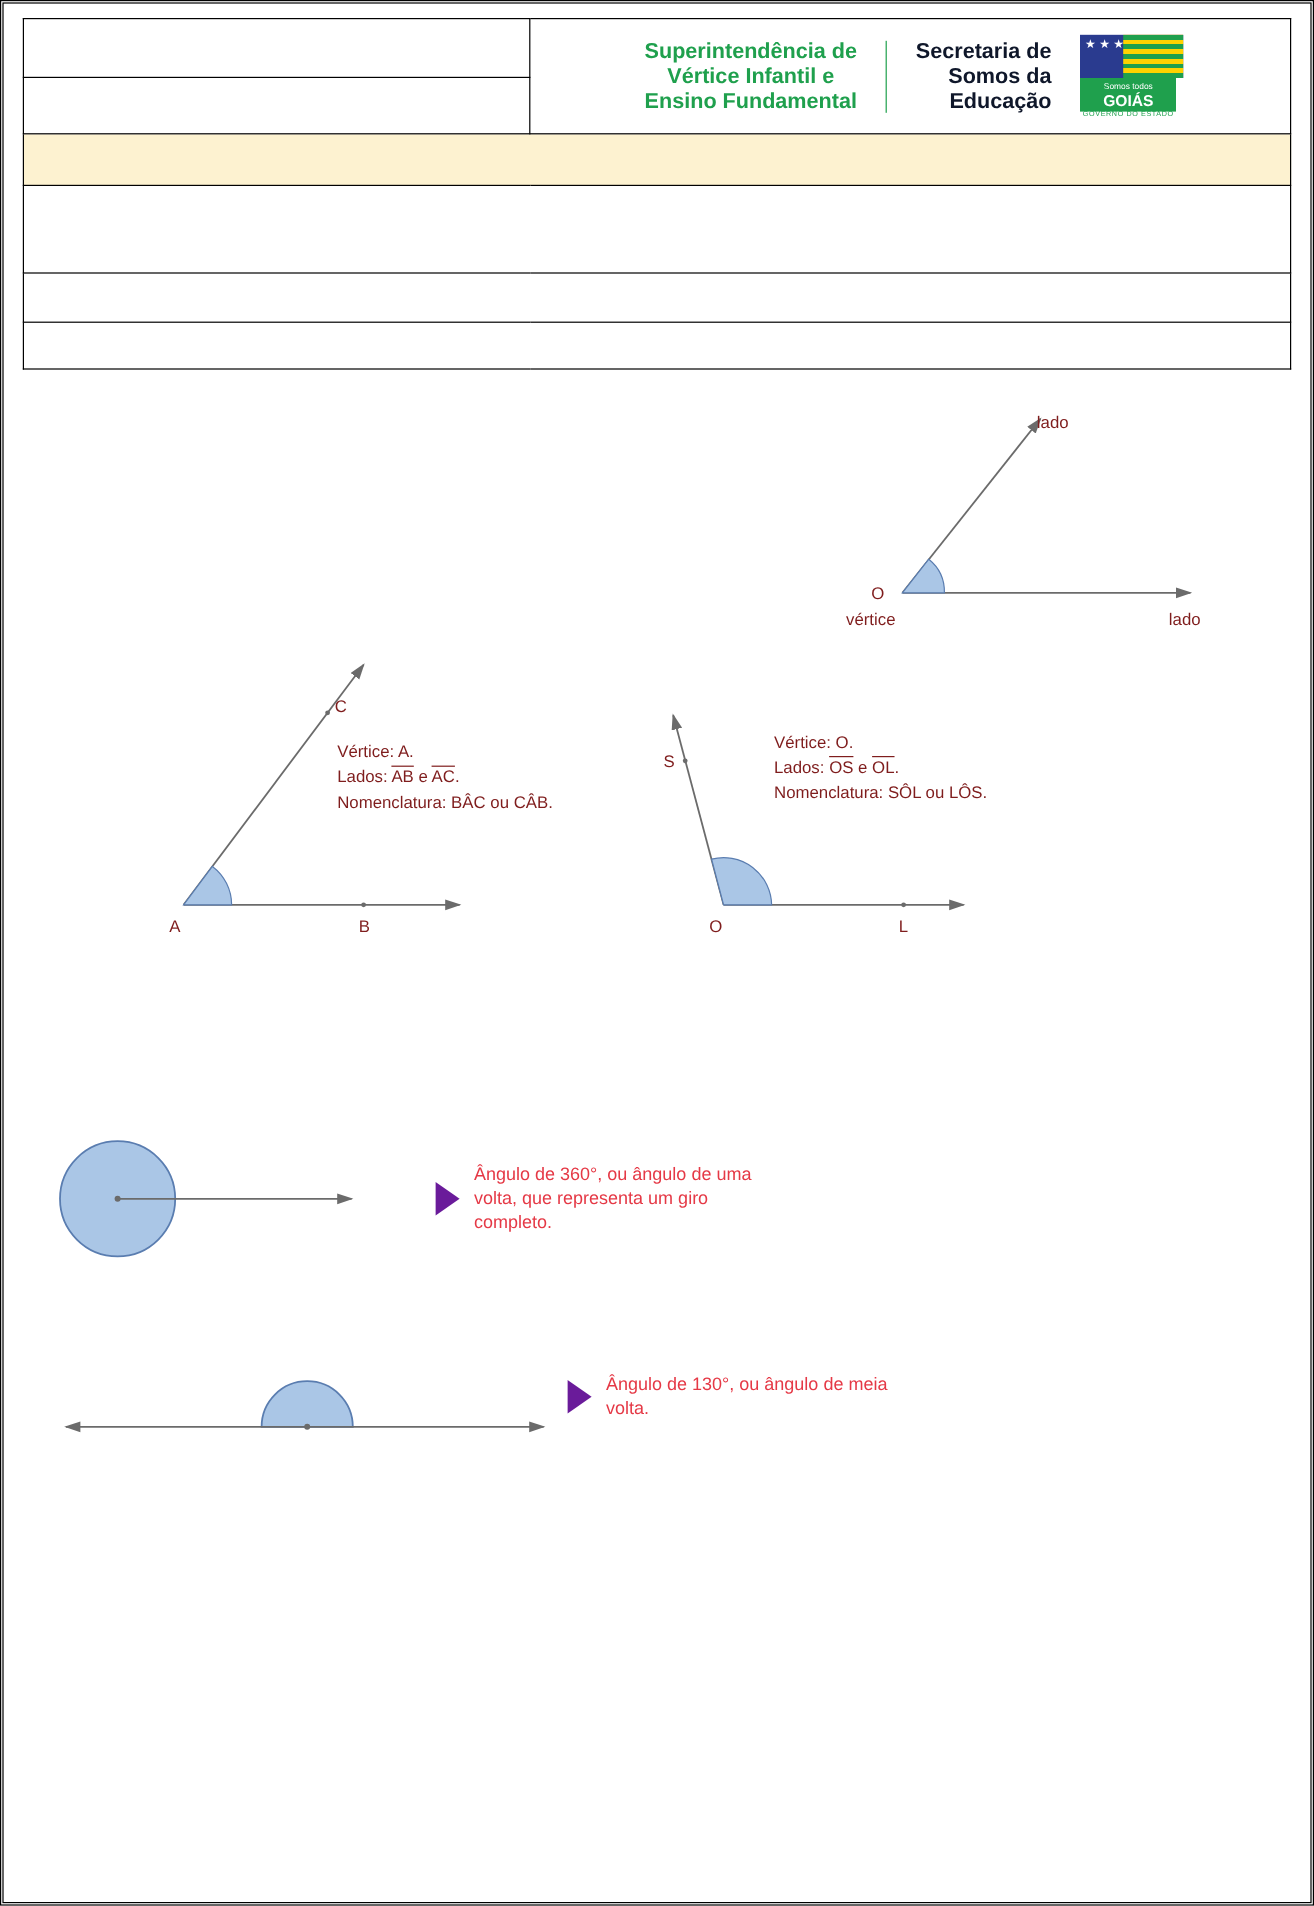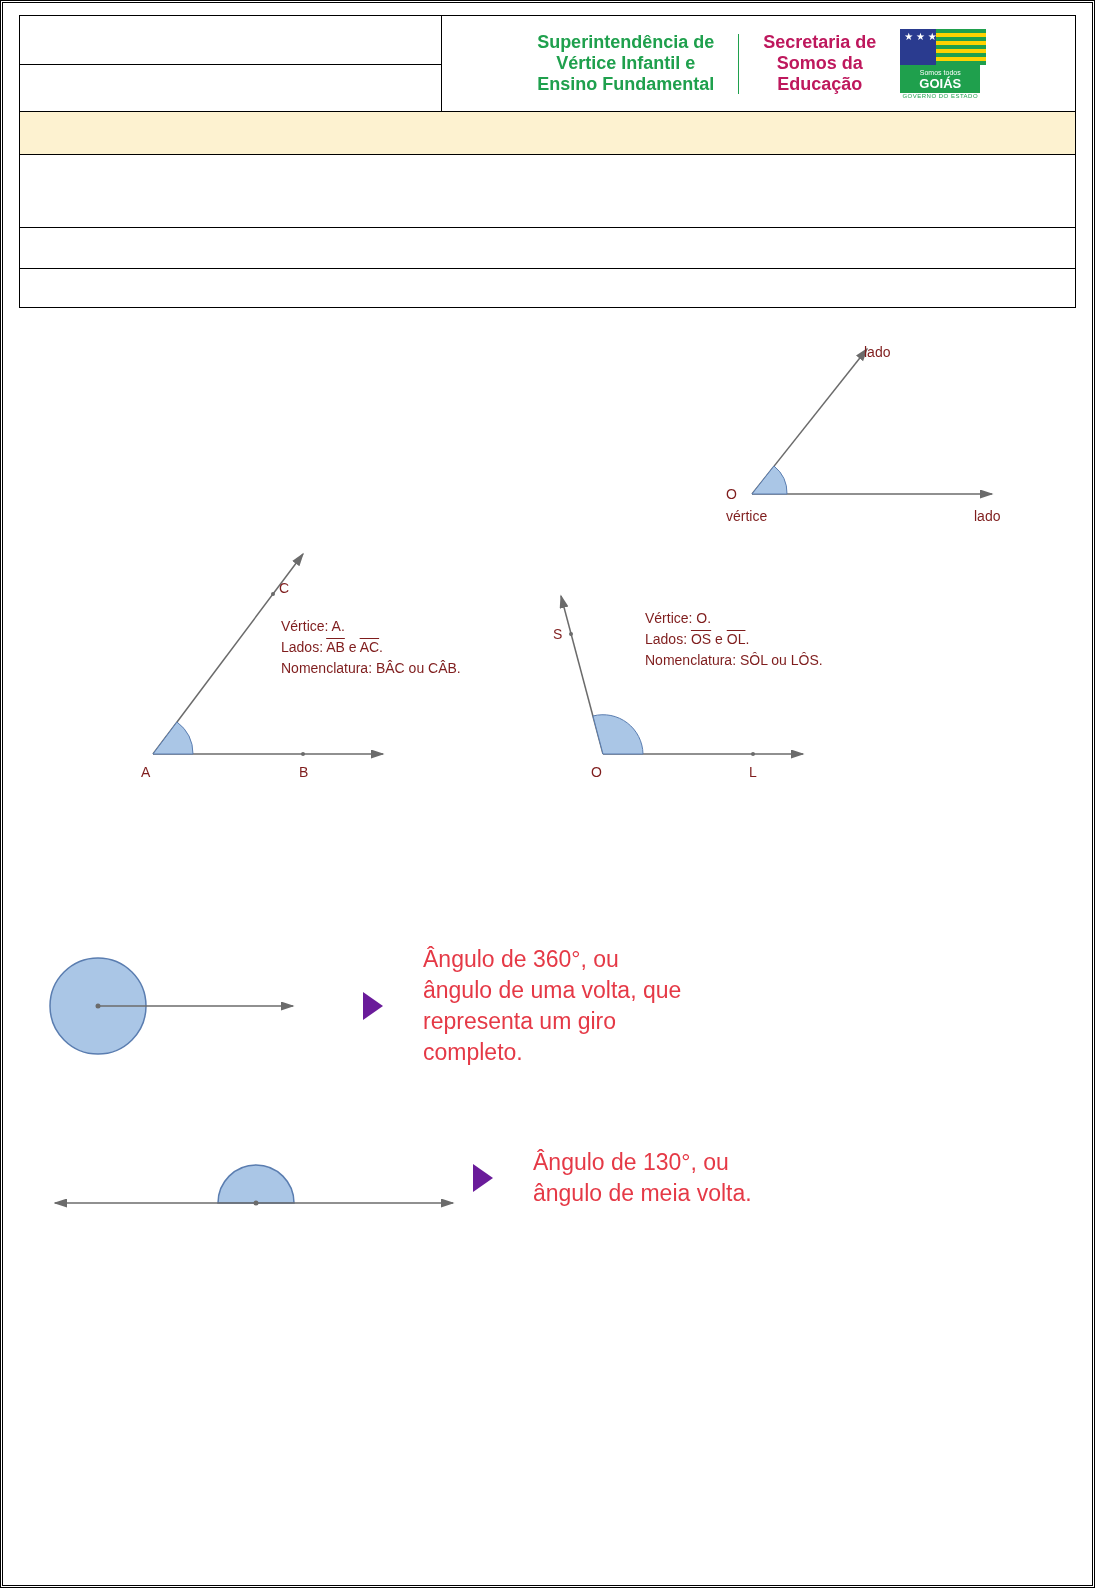--- a/index.html
+++ b/index.html
@@ -44,23 +44,24 @@
     font-size: 18px;
     text-align: center;
     line-height: 1.15;
   }
   .divider {
     width: 1px;
     height: 60px;
     background: #1fa04d;
   }
   .logo-text2 {
-    color: #be185d;
+    color: #0f172a;
     font-weight: 700;
     font-size: 18px;
+    text-align: right;
     line-height: 1.15;
   }
   .badge {
     width: 80px;
     height: 70px;
     position: relative;
   }
   .badge-flag {
     width: 86px;
     height: 36px;
@@ -161,24 +162,23 @@
   .marker {
     width: 0; height: 0;
     border-top: 14px solid transparent;
     border-bottom: 14px solid transparent;
     border-left: 20px solid #6a1b9a;
     margin-right: 12px;
     flex-shrink: 0;
   }
   .turn-text {
     color: #e53946;
-    font-size: 23px;
+    font-size: 15px;
     line-height: 1.35;
     max-width: 260px;
-    margin-left: 28px;
   }
   .turn-row2 {
     display: flex;
     align-items: center;
   }
   .turn-diagram2 {
     width: 430px;
     position: relative;
     height: 80px;
   }
@@ -245,21 +245,21 @@
           <marker id="ah1" markerWidth="10" markerHeight="10" refX="8" refY="3" orient="auto">
             <path d="M0,0 L9,3 L0,6 Z" fill="#6b6b6b"></path>
           </marker>
         </defs>
         <line x1="60" y1="160" x2="300" y2="160" stroke="#6b6b6b" stroke-width="1.5" marker-end="url(#ah1)"></line>
         <line x1="60" y1="160" x2="175" y2="15" stroke="#6b6b6b" stroke-width="1.5" marker-end="url(#ah1)"></line>
         <path d="M 95 160 A 35 35 0 0 0 82 132 L 60 160 Z" fill="#aac6e6" stroke="#5a7db0" stroke-width="1"></path>
       </svg>
       <div class="ann" style="left:172px; top:8px;">lado</div>
       <div class="ann" style="left:34px; top:150px;">O</div>
-      <div class="ann" style="left:34px; top:172px;">vértice</div>
+      <div class="ann" style="left:13px; top:172px;">vértice</div>
       <div class="ann" style="left:282px; top:172px;">lado</div>
     </div>
 
     <div class="fig-row">
 
       <div class="fig-box">
         <svg width="260" height="240">
           <defs>
             <marker id="ah2" markerWidth="10" markerHeight="10" refX="8" refY="3" orient="auto">
               <path d="M0,0 L9,3 L0,6 Z" fill="#6b6b6b"></path>

